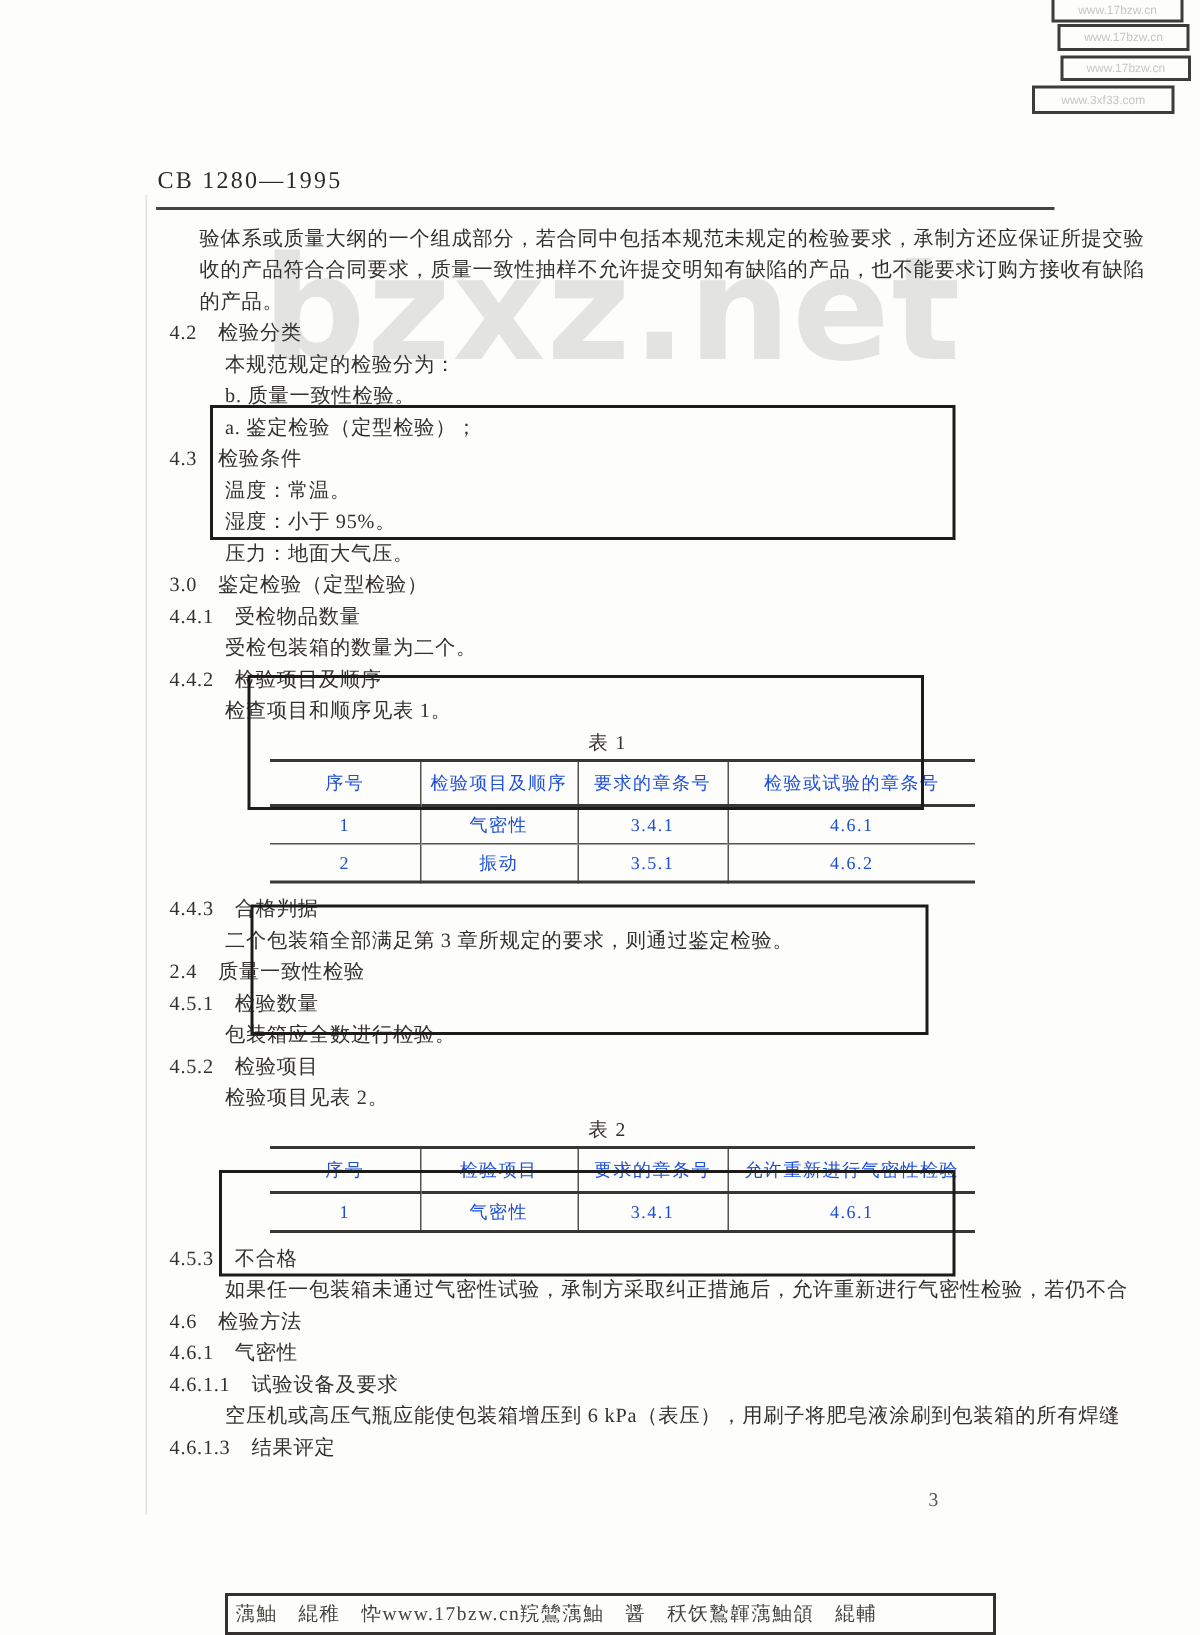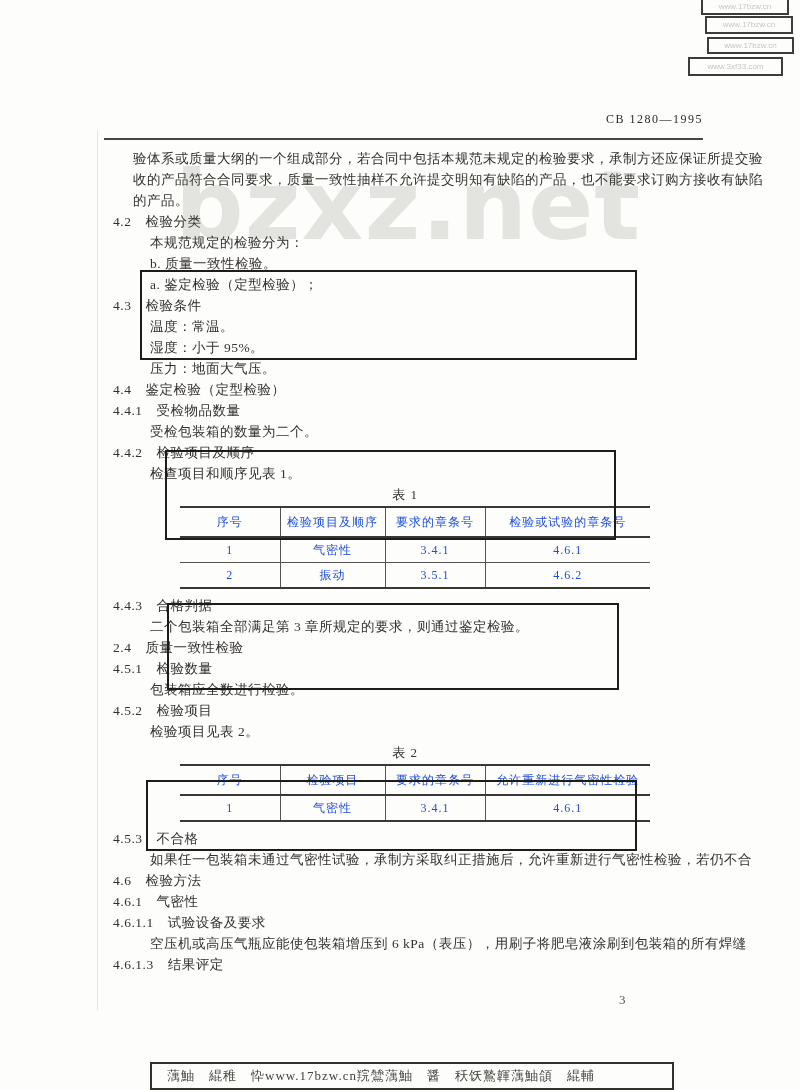--- a/index.html
+++ b/index.html
@@ -30,21 +30,21 @@
     font-size:8px;line-height:10px;color:#c6c6c2;
     text-align:center;overflow:hidden;white-space:nowrap;
   }
   .cb1{left:701px;top:-4px;width:84px;height:15px;line-height:18px;}
   .cb2{left:705px;top:16px;width:84px;height:14px;line-height:14px;}
   .cb3{left:707px;top:37px;width:83px;height:13px;line-height:13px;}
   .cb4{left:676px;top:57px;width:91px;height:15px;line-height:15px;margin-left:12px;}
 
   .doc-title{
     position:absolute;left:105px;top:112px;width:598px;z-index:2;
-    text-align:right;font-size:12px;letter-spacing:1.5px;color:#2b2a28;
+    text-align:left;font-size:16px;letter-spacing:1.5px;color:#2b2a28;
     font-family:"Liberation Serif","DejaVu Serif",serif;
   }
   .head-rule{position:absolute;left:104px;top:138px;width:599px;border-top:2px solid #47453f;z-index:2;}
 
   .content{position:absolute;left:105px;top:148px;width:600px;z-index:2;}
   .line{height:21px;line-height:21px;font-size:13.5px;letter-spacing:0.5px;white-space:nowrap;}
   .ln-para{padding-left:28px;}
   .ln-head{padding-left:8px;}
   .ln-indent{padding-left:45px;}
   .caption{height:22px;line-height:22px;font-size:13px;text-align:center;letter-spacing:1px;}
@@ -67,21 +67,21 @@
   .anno1{left:140px;top:270px;width:493px;height:86px;}
   .anno2{left:165px;top:450px;width:447px;height:86px;}
   .anno3{left:167px;top:603px;width:448px;height:83px;}
   .anno4{left:146px;top:780px;width:487px;height:67px;}
 
   .page-num{position:absolute;left:619px;top:992px;z-index:2;font-size:13px;color:#56544e;}
 
   .bottom-bar{
     position:absolute;left:150px;top:1062px;width:505px;height:24px;z-index:2;
     border:2px solid #33312d;line-height:24px;font-size:13px;letter-spacing:1px;
-    color:#45433d;white-space:nowrap;overflow:hidden;padding-left:15px;
+    color:#45433d;white-space:nowrap;overflow:hidden;padding-left:5px;
     font-family:"Liberation Serif","DejaVu Serif",serif;
   }
 </style>
 </head>
 <body>
 
 <div class="page">
 
   <div class="edge-line"></div>
 
@@ -101,21 +101,21 @@
     <div class="line ln-para">收的产品符合合同要求，质量一致性抽样不允许提交明知有缺陷的产品，也不能要求订购方接收有缺陷</div>
     <div class="line ln-para">的产品。</div>
     <div class="line ln-head">4.2　检验分类</div>
     <div class="line ln-indent">本规范规定的检验分为：</div>
     <div class="line ln-indent">b. 质量一致性检验。</div>
     <div class="line ln-indent">a. 鉴定检验（定型检验）；</div>
     <div class="line ln-head">4.3　检验条件</div>
     <div class="line ln-indent">温度：常温。</div>
     <div class="line ln-indent">湿度：小于 95%。</div>
     <div class="line ln-indent">压力：地面大气压。</div>
-    <div class="line ln-head">4.4　鉴定检验（定型检验）</div>
+    <div class="line ln-head">3.0　鉴定检验（定型检验）</div>
     <div class="line ln-head">4.4.1　受检物品数量</div>
     <div class="line ln-indent">受检包装箱的数量为二个。</div>
     <div class="line ln-head">4.4.2　检验项目及顺序</div>
     <div class="line ln-indent">检查项目和顺序见表 1。</div>
 
     <div class="caption">表 1</div>
     <div class="tbl-wrap">
       <table class="std">
         <colgroup>
             <col class="c1">

